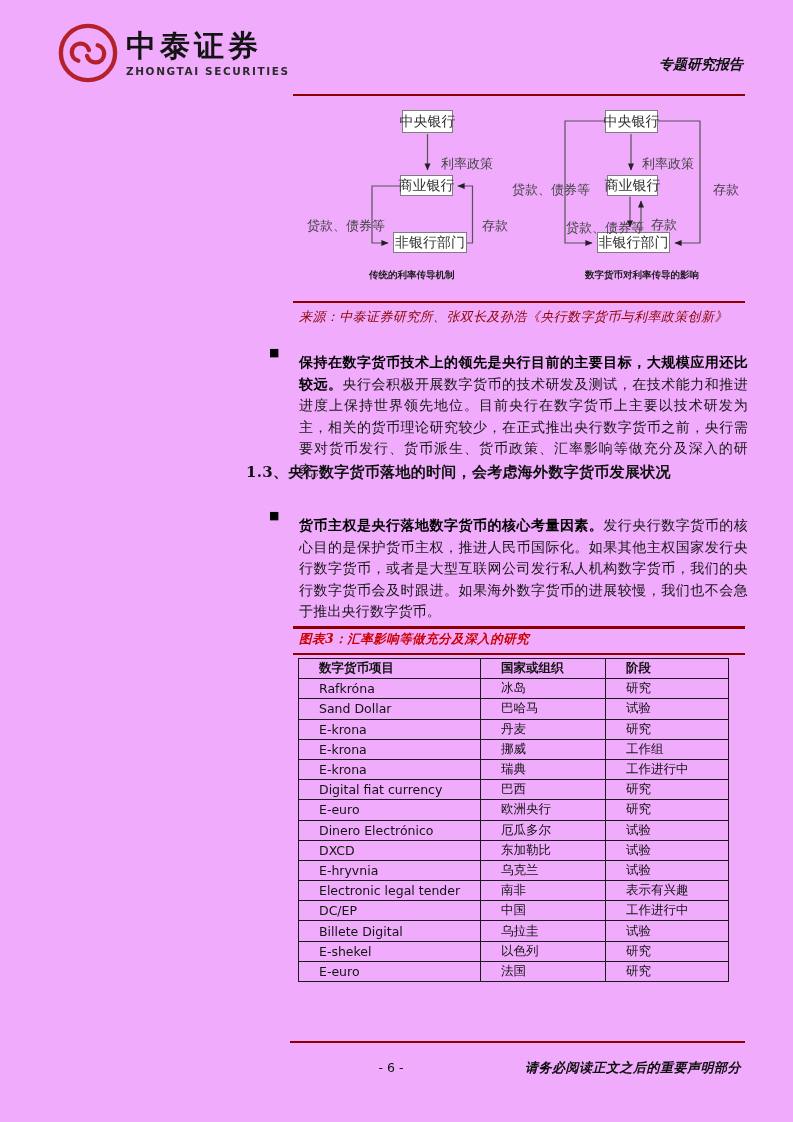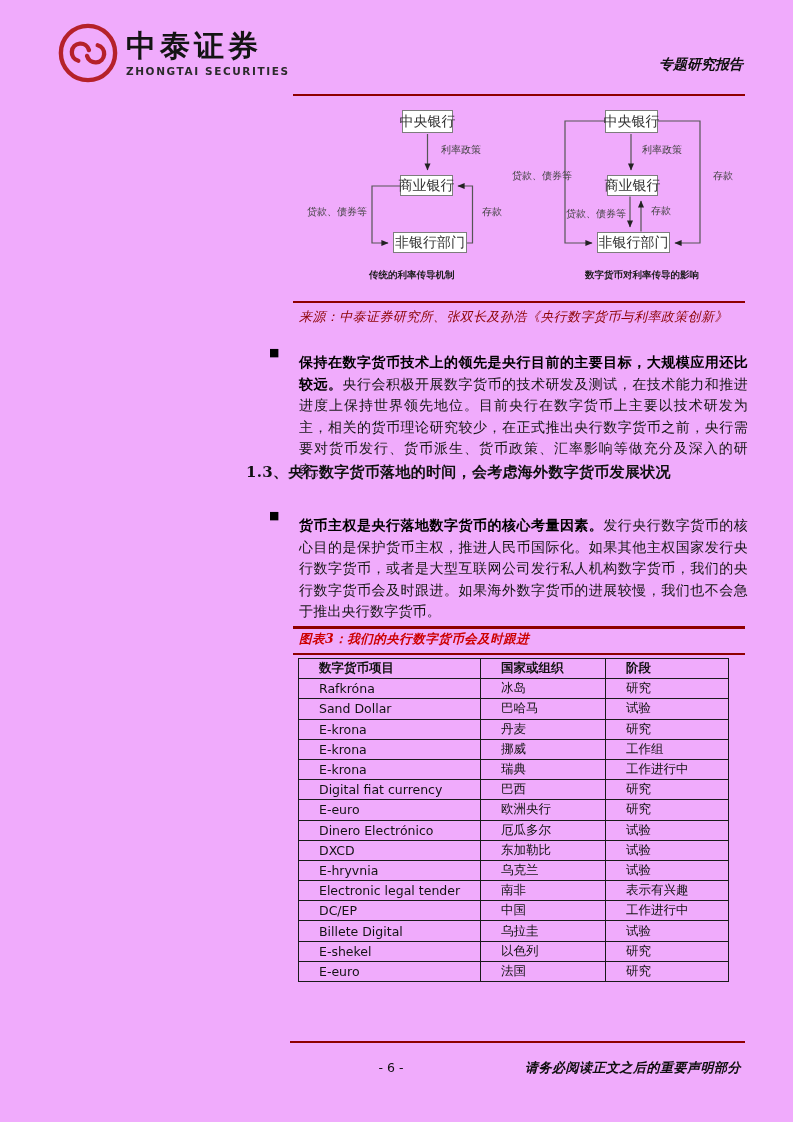--- a/index.html
+++ b/index.html
@@ -23,21 +23,21 @@
   .fig2-bottom{left:293px;top:301px;width:452px;height:1.5px;}
   .fig3-top{left:293px;top:626px;width:452px;height:2.5px;}
   .fig3-mid{left:293px;top:653px;width:452px;height:1.5px;}
   .fig3-bottom{left:290px;top:1041px;width:455px;height:1.5px;}
 
   
   .diagram{position:absolute;left:296px;top:99px;width:449px;height:190px;}
   .diagram svg.connectors{position:absolute;left:0;top:0;width:449px;height:190px;}
   .dbox{position:absolute;border:1px solid #7d7d7d;background:#fff;color:#333;
         display:flex;align-items:center;justify-content:center;font-size:14px;white-space:nowrap;}
-  .dlabel{position:absolute;font-size:10px;color:#444;white-space:nowrap;}
+  .dlabel{position:absolute;font-size:13px;color:#444;white-space:nowrap;margin-top:12px;}
   .dcaption{position:absolute;font-size:9.5px;font-weight:bold;color:#1c1c1c;white-space:nowrap;}
   .fig-source{position:absolute;left:299px;top:308px;font-size:13px;color:#8b0000;
               font-style:italic;font-family:"DejaVu Serif","Liberation Serif",serif;letter-spacing:.4px;}
 
   
   .bullet-marker{position:absolute;font-size:11px;color:#000;}
   .para{position:absolute;left:299px;width:449px;text-align:justify;font-size:14px;line-height:21.6px;
         color:#161616;font-family:"DejaVu Serif","Liberation Serif",serif;letter-spacing:.2px;margin-top:8px;}
   .para b{color:#000;}
   .sec-heading{position:absolute;left:246px;top:463px;font-size:15px;font-weight:bold;color:#101010;
@@ -121,21 +121,21 @@
 
   <div class="bullet-marker" style="left:269px;top:346px;" data-name="bullet-marker">■</div>
   <div class="para" style="top:344px;" data-name="paragraph-tech-leadership"><b data-name="paragraph-lead-bold">保持在数字货币技术上的领先是央行目前的主要目标，大规模应用还比较远。</b><span data-name="paragraph-body-text">央行会积极开展数字货币的技术研发及测试，在技术能力和推进进度上保持世界领先地位。目前央行在数字货币上主要以技术研发为主，相关的货币理论研究较少，在正式推出央行数字货币之前，央行需要对货币发行、货币派生、货币政策、汇率影响等做充分及深入的研究。</span></div>
 
   <div class="sec-heading" data-name="section-heading-1-3">1.3、央行数字货币落地的时间，会考虑海外数字货币发展状况</div>
 
   <div class="bullet-marker" style="left:269px;top:509px;" data-name="bullet-marker">■</div>
   <div class="para" style="top:507px;" data-name="paragraph-monetary-sovereignty"><b data-name="paragraph-lead-bold">货币主权是央行落地数字货币的核心考量因素。</b><span data-name="paragraph-body-text">发行央行数字货币的核心目的是保护货币主权，推进人民币国际化。如果其他主权国家发行央行数字货币，或者是大型互联网公司发行私人机构数字货币，我们的央行数字货币会及时跟进。如果海外数字货币的进展较慢，我们也不会急于推出央行数字货币。</span></div>
 
   <div class="rule fig3-top" data-name="figure3-top-rule"></div>
-  <div class="fig3-title" data-name="figure3-title">图表3：我们的央行数字货币会及时跟进</div>
+  <div class="fig3-title" data-name="figure3-title">图表3：汇率影响等做充分及深入的研究</div>
   <div class="rule fig3-mid" data-name="figure3-title-rule"></div>
 
   <table class="cbdc" data-name="cbdc-progress-table">
     <colgroup>
         <col class="c1">
         <col class="c2">
         <col class="c3">
       </colgroup>
     <thead>
       <tr data-name="table-header-row">

